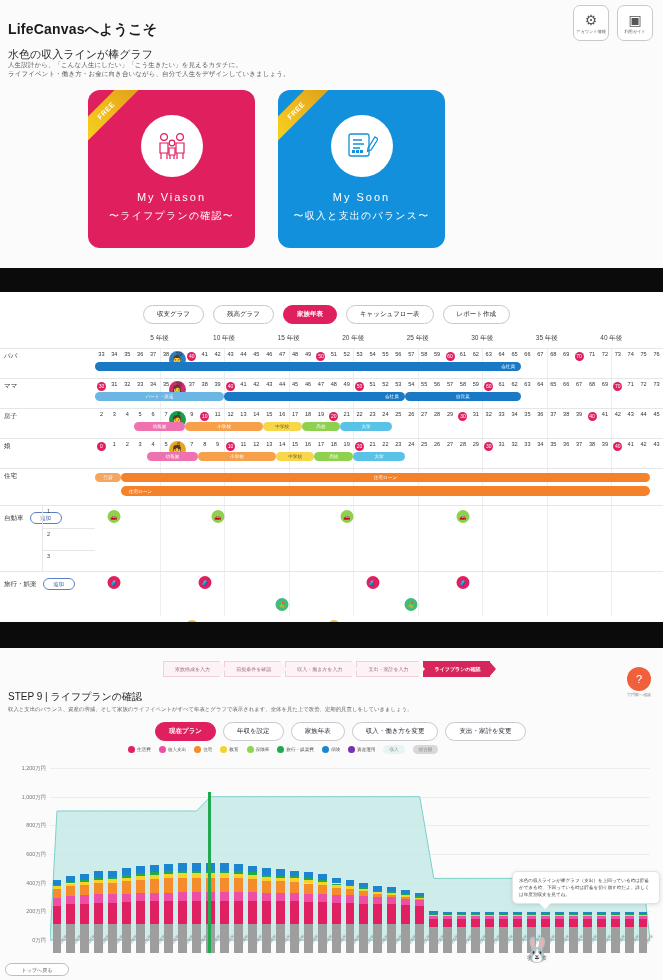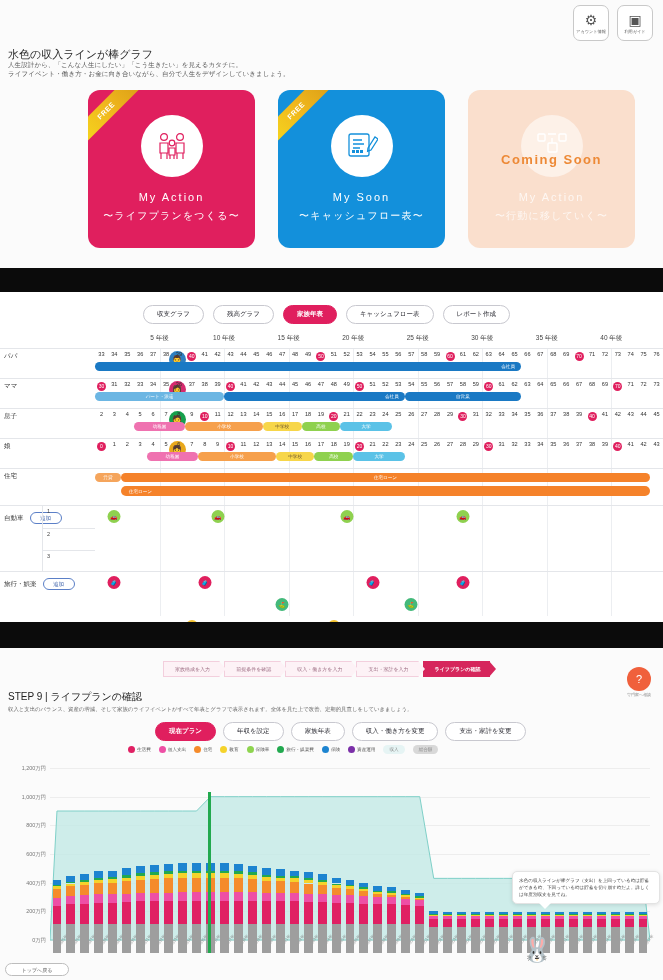--- a/index.html
+++ b/index.html
@@ -203,20 +203,21 @@
   }
   .mascot {
     position: absolute; left: 520px; top: 930px; width: 34px; height: 34px;
     display: flex; align-items: flex-end; justify-content: center; font-size: 24px;
   }
 </style>
 </head>
 <body>
 
 <div class="panel1">
+  <div class="p1-title">LifeCanvasへようこそ</div>
   <div class="p1-sub">水色の収入ラインが棒グラフ</div>
   <div class="p1-lead1">人生設計から、「こんな人生にしたい」「こう生きたい」を見えるカタチに。</div>
   <div class="p1-lead2">ライフイベント・働き方・お金に向き合いながら、自分で人生をデザインしていきましょう。</div>
 
   <div class="topbtns">
     <div class="topbtn">
       <span class="glyph">⚙</span>
       <span class="cap">アカウント情報</span>
     </div>
     <div class="topbtn">
@@ -231,53 +232,40 @@
       <div class="cicon">
         <svg width="34" height="30" viewBox="0 0 34 30">
           <circle cx="9" cy="6" r="3.4" fill="none" stroke="#e01f5e" stroke-width="1.2"></circle>
           <circle cx="25" cy="6" r="3.4" fill="none" stroke="#e01f5e" stroke-width="1.2"></circle>
           <circle cx="17" cy="12" r="2.8" fill="none" stroke="#e01f5e" stroke-width="1.2"></circle>
           <path d="M5 12h8v10h-8z M6 22v6 M12 22v6" fill="none" stroke="#e01f5e" stroke-width="1.2"></path>
           <path d="M21 12h8v10h-8z M22 22v6 M28 22v6" fill="none" stroke="#e01f5e" stroke-width="1.2"></path>
           <path d="M14 17h6v7h-6z M15 24v4 M19 24v4" fill="none" stroke="#e01f5e" stroke-width="1.2"></path>
         </svg>
       </div>
-      <div class="ctitle">My Action</div>
-      <div class="csub">〜ライフプランをつくる〜</div>
+      <div class="ctitle">My Viason</div>
+      <div class="csub">〜ライフプランの確認〜</div>
     </div>
 
     <div class="card plan">
       <div class="ribbon">FREE</div>
       <div class="cicon">
         <svg width="32" height="30" viewBox="0 0 32 30">
           <rect x="3" y="3" width="20" height="22" rx="2" fill="none" stroke="#1390db" stroke-width="1.3"></rect>
           <path d="M7 9h9 M7 13h11 M7 17h7" stroke="#1390db" stroke-width="1.3" fill="none"></path>
           <rect x="6" y="19" width="3" height="3" fill="#1390db"></rect>
           <rect x="10" y="19" width="3" height="3" fill="#1390db"></rect>
           <rect x="14" y="19" width="3" height="3" fill="#1390db"></rect>
           <path d="M22 17l7-11 3 2-7 11-3.4 1.2z" fill="none" stroke="#1390db" stroke-width="1.3"></path>
         </svg>
       </div>
       <div class="ctitle">My Soon</div>
-      <div class="csub">〜キャッシュフロー表〜</div>
-    </div>
-
-    <div class="card soon">
-      <div class="cicon">
-        <svg width="30" height="28" viewBox="0 0 30 28">
-          <rect x="11" y="11" width="9" height="9" rx="1" fill="none" stroke="#fff" stroke-width="1.4"></rect>
-          <rect x="1" y="2" width="7" height="7" rx="1" fill="none" stroke="#fff" stroke-width="1.4"></rect>
-          <rect x="22" y="2" width="7" height="7" rx="1" fill="none" stroke="#fff" stroke-width="1.4"></rect>
-          <path d="M11 2h8 M15 6v5" fill="none" stroke="#fff" stroke-width="1.4"></path>
-        </svg>
-      </div>
-      <div class="soonlabel">Coming Soon</div>
-      <div class="ctitle">My Action</div>
-      <div class="csub">〜行動に移していく〜</div>
-    </div>
+      <div class="csub">〜収入と支出のバランス〜</div>
+    </div>
+
   </div>
 </div>
 
 <div class="panel2">
   <div class="tabs2" id="tl-tabs">
       <div class="pill">収支グラフ</div>
       <div class="pill">残高グラフ</div>
       <div class="pill active">家族年表</div>
       <div class="pill">キャッシュフロー表</div>
       <div class="pill">レポート作成</div>

